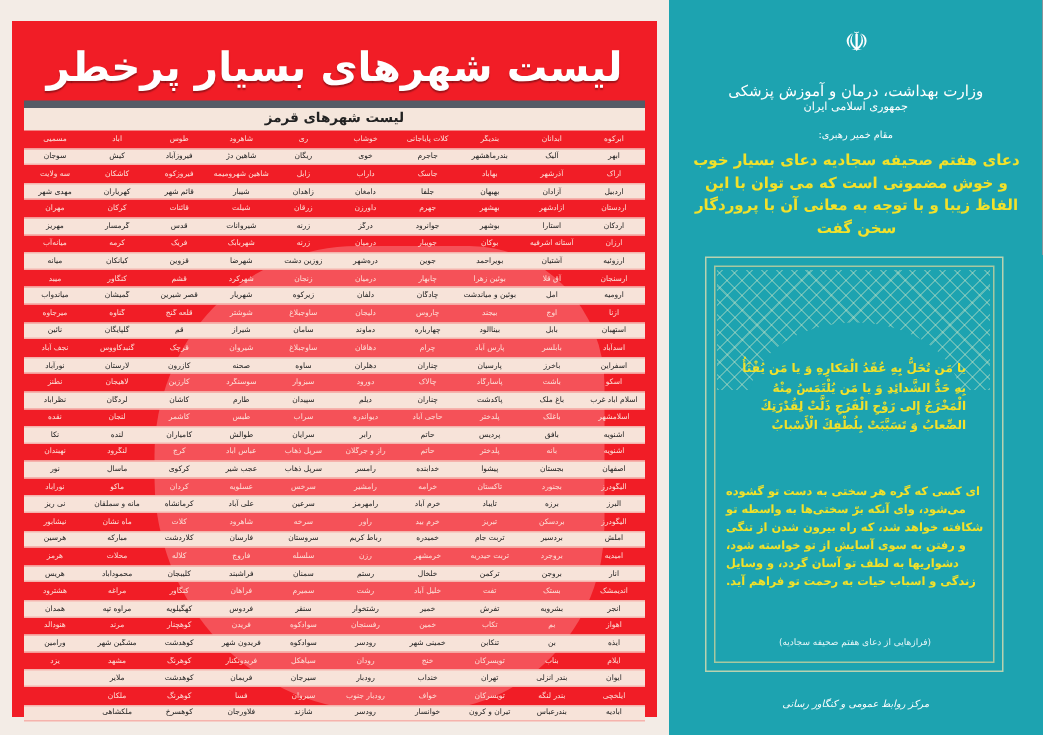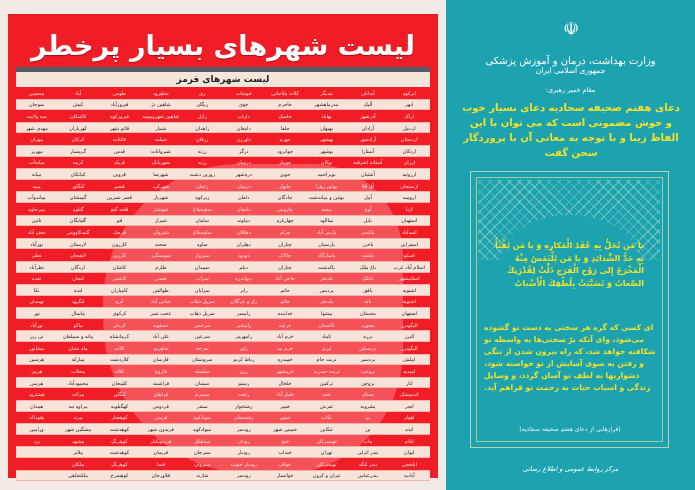--- a/index.html
+++ b/index.html
@@ -465,13 +465,13 @@
 
 <div class="arch"></div>
 <div class="archinner"></div>
 <div class="lattice"></div>
 <div class="archcurve"></div>
 <div class="archfill"></div>
 
 <div class="prayer gold">يا مَن تُحَلُّ بِهِ عُقَدُ الْمَكارِهِ وَ يا مَن يُفْثَأُ بِهِ حَدُّ الشَّدائِدِ وَ يا مَن يُلْتَمَسُ مِنْهُ الْمَخْرَجُ إِلى رَوْحِ الْفَرَجِ ذَلَّتْ لِقُدْرَتِكَ الصِّعابُ وَ تَسَبَّبَتْ بِلُطْفِكَ الْأَسْبابُ</div>
 <div class="body2 gold">ای کسی که گره هر سختی به دست تو گشوده می‌شود، وای آنکه برّ سختی‌ها به واسطه تو شکافته خواهد شد، که راه بیرون شدن از تنگی و رفتن به سوی آسایش از تو خواسته شود، دشواریها به لطف تو آسان گردد، و وسایل زندگی و اسباب حیات به رحمت تو فراهم آید.</div>
 <div class="cite">(فرازهایی از دعای هفتم صحیفه سجادیه)</div>
-<div class="footer">مرکز روابط عمومی و اطلاع رسانی</div>
+<div class="footer">مرکز روابط عمومی و کنگاور رسانی</div>
 
 </body></html>

